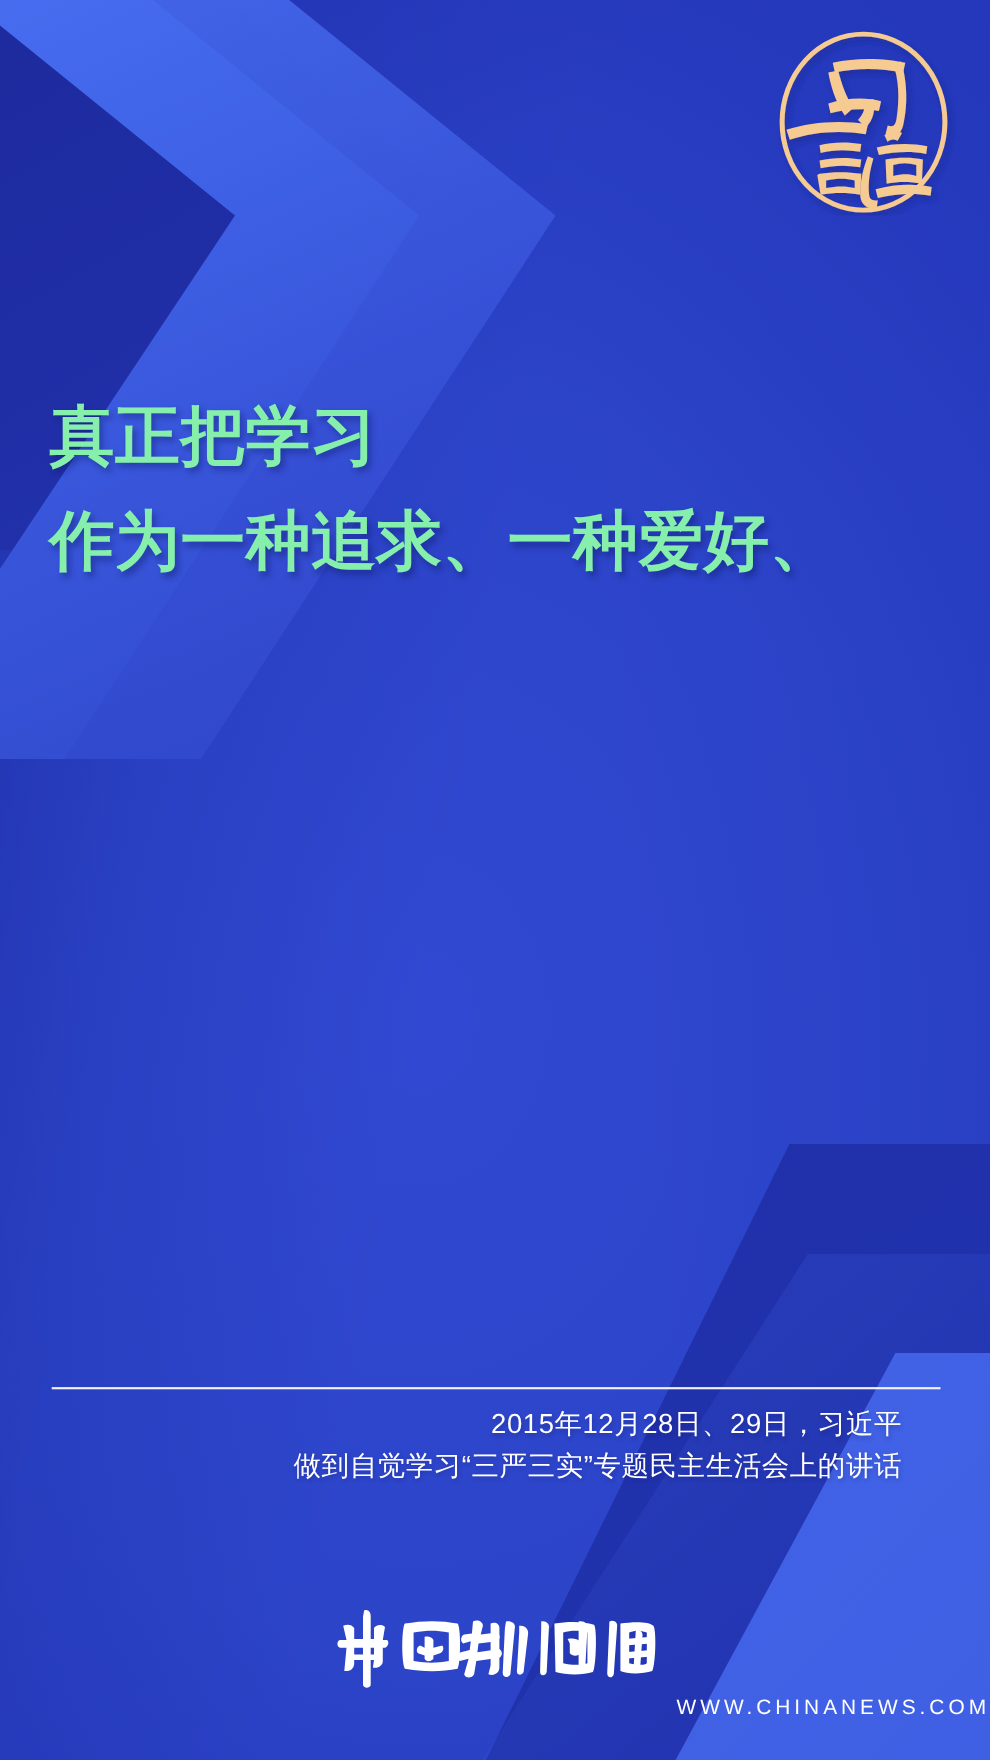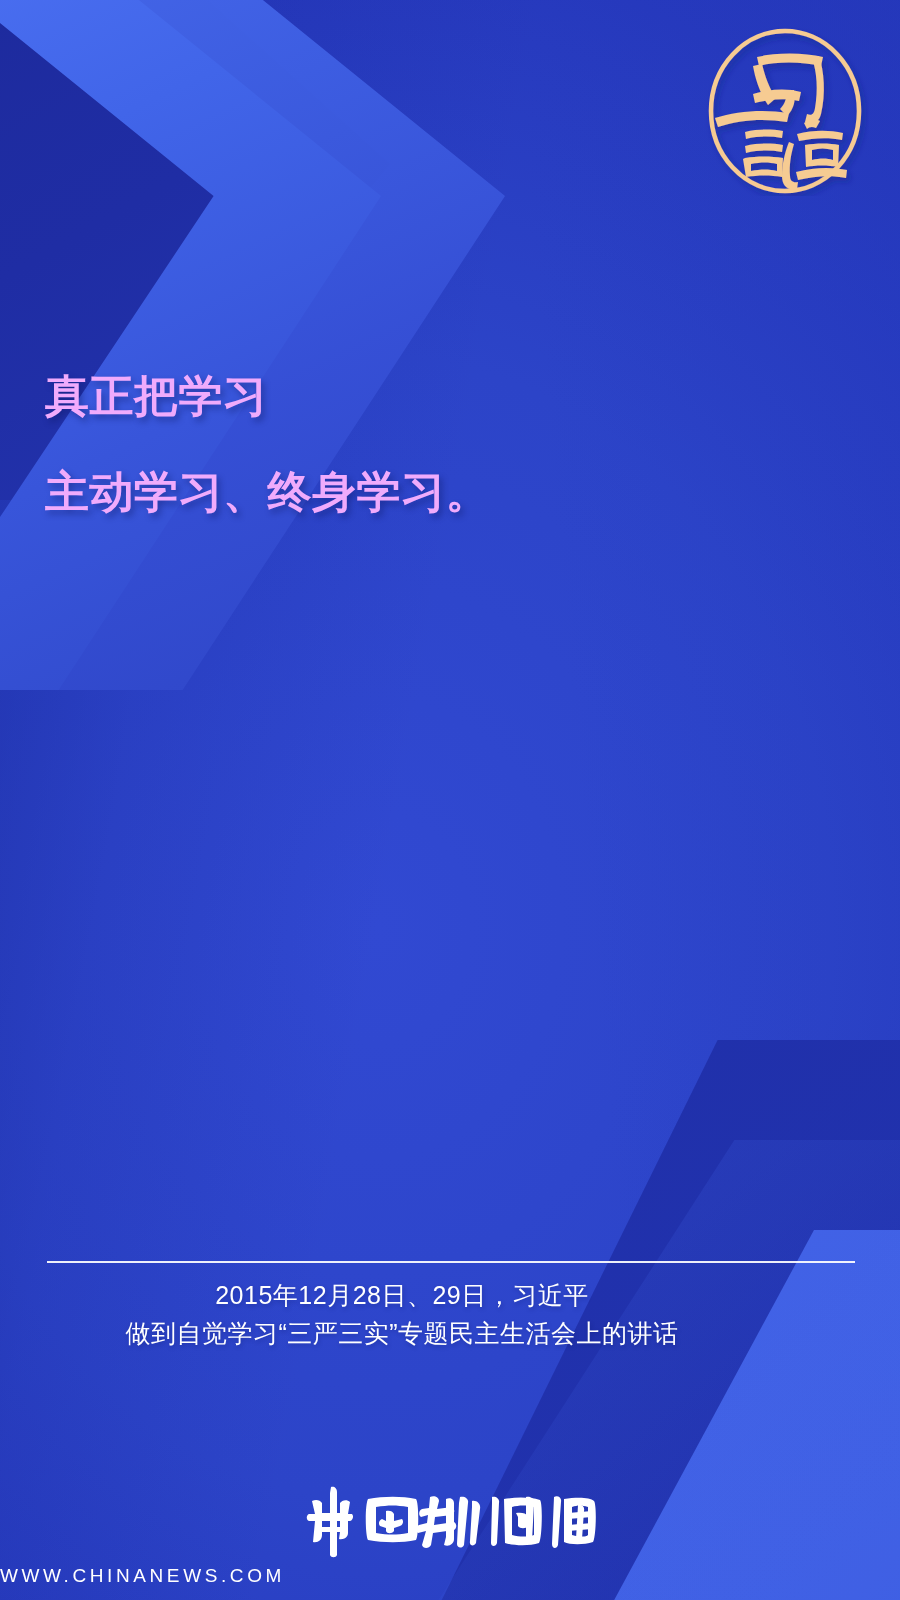--- a/index.html
+++ b/index.html
@@ -108,22 +108,22 @@
   .logo svg { display: block; width: 100%; height: 100%; }
 
   
   .quote {
     position: absolute;
     left: 45px;
     top: 348px;
     width: 810px;
   }
   .quote-line {
-    color: #f0abfc;
-    font-size: 44px;
+    color: #86efac;
+    font-size: 59px;
     font-weight: 700;
     line-height: 96px;
     letter-spacing: 0.5px;
     white-space: nowrap;
     text-shadow: 3px 4px 6px rgba(10,20,90,0.40);
   }
 
   
   .divider {
     position: absolute;
@@ -131,38 +131,39 @@
     top: 1261px;
     width: 808px;
     height: 2px;
     background: rgba(255,255,255,0.92);
   }
   .attribution {
     position: absolute;
     left: 0;
     top: 1276px;
     width: 804px;
-    text-align: center;
+    text-align: right;
+    padding-left: 16px;
   }
   .attr-line {
     color: #ffffff;
     font-size: 25px;
     font-weight: 400;
     line-height: 38px;
     letter-spacing: 0.5px;
     text-shadow: 1px 2px 4px rgba(10,20,90,0.30);
   }
 
   
   .footer {
     position: absolute;
     left: 0;
-    bottom: 13px;
+    bottom: 36px;
     width: 900px;
-    text-align: left;
+    text-align: right;
   }
   .brand-cn {
     height: 76px;
     margin: 0 auto;
     width: 300px;
   }
   .brand-cn svg { display:block; width:100%; height:100%; }
   .brand-url {
     margin-top: 6px;
     color: #ffffff;
@@ -217,21 +218,21 @@
         <path d="M104 119 C116 117, 128 117, 138 119 L137 141 C127 139, 115 139, 105 141 Z
                  M111 124 L111 134 C119 132, 126 132, 132 134 L132 124 C125 122, 118 122, 111 124 Z" fill="#f6cb92"></path>
         <path d="M95 146 C114 141, 131 141, 146 144 L145 152 C130 149, 114 150, 97 154 Z" fill="#f6cb92"></path>
         <path d="M93 118 C90 128, 88 139, 89 150 C89 155, 92 157, 97 156 L96 163 C86 165, 81 159, 81 150 C81 138, 84 126, 88 116 Z" fill="#f6cb92"></path>
       </g>
     </svg>
   </div>
 
   <div class="quote">
     <div class="quote-line">真正把学习</div>
-    <div class="quote-line">主动学习、终身学习。</div>
+    <div class="quote-line">作为一种追求、一种爱好、</div>
   </div>
 
   <div class="divider"></div>
 
   <div class="attribution">
     <div class="attr-line">2015年12月28日、29日，习近平</div>
     <div class="attr-line">做到自觉学习“三严三实”专题民主生活会上的讲话</div>
   </div>
 
   <div class="footer">

